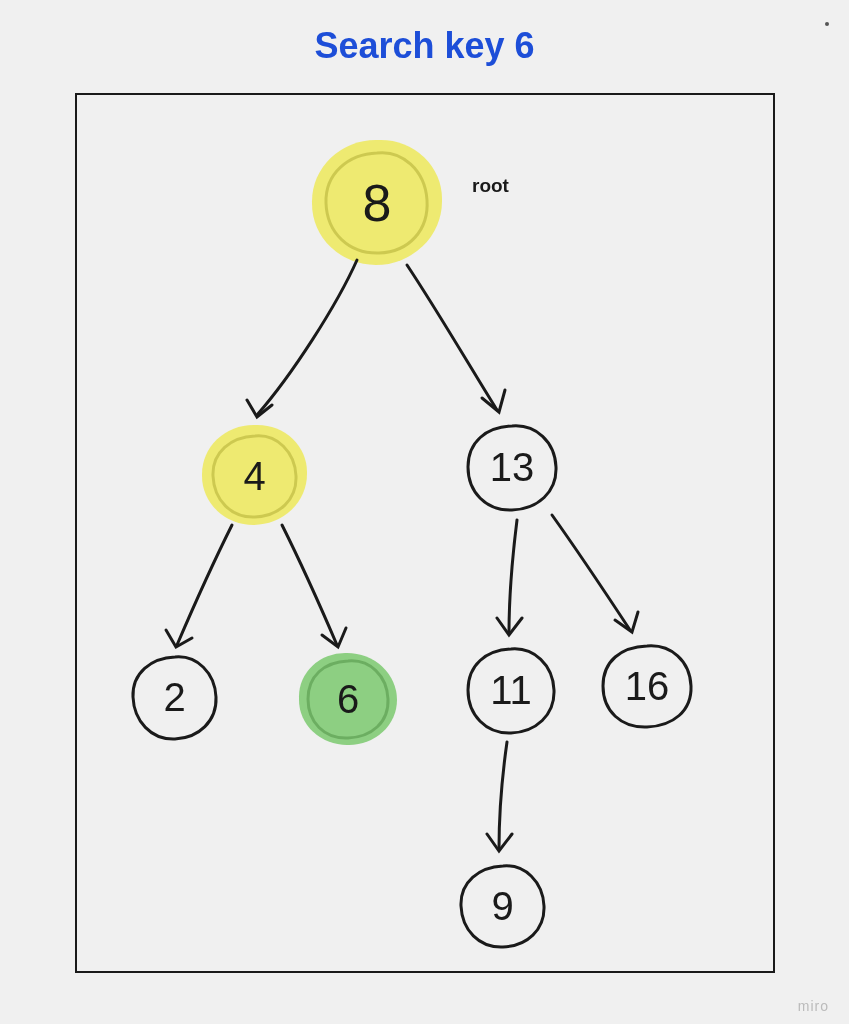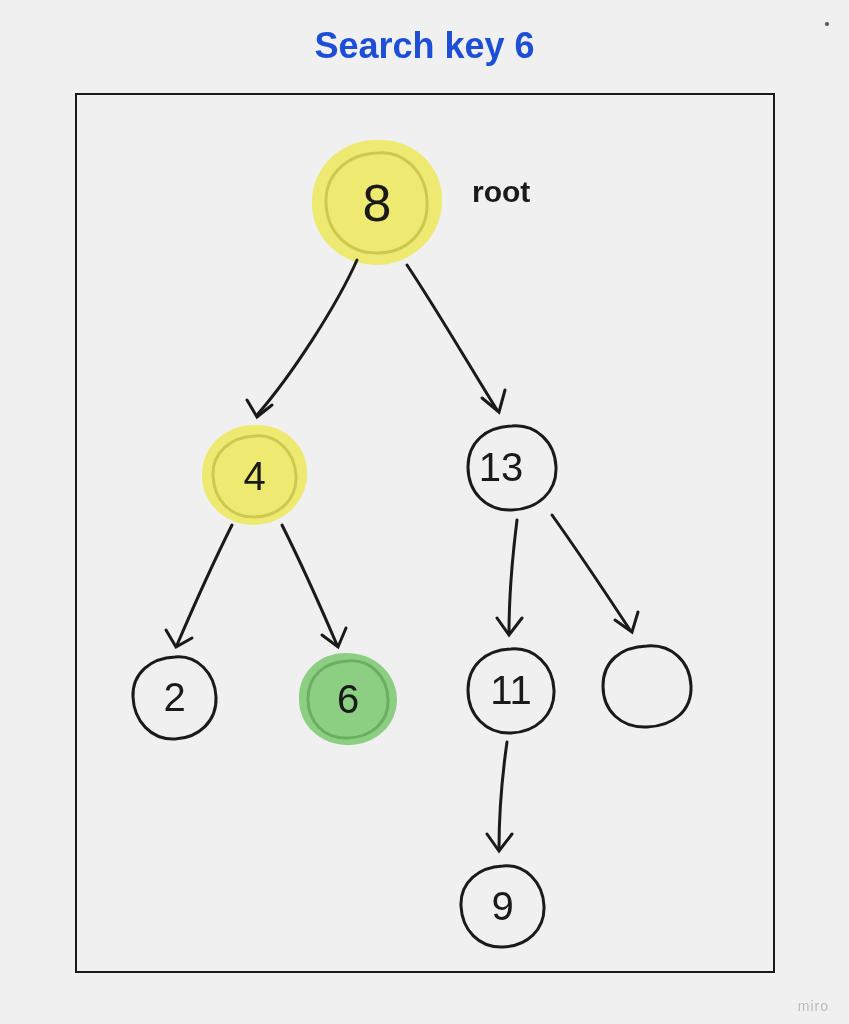--- a/index.html
+++ b/index.html
@@ -55,21 +55,21 @@
       border-radius: 48% 52% 50% 50%;
       opacity: 0.85;
       z-index: 1;
     }
     .node-text {
       position: relative;
       z-index: 3;
     }
     .root-label {
       position: absolute;
-      font-size: 30px;
+      font-size: 19px;
       font-weight: 800;
       color: #1a1a1a;
     }
     .edge {
       position: absolute;
       z-index: 2;
       pointer-events: none;
     }
     .watermark {
       position: absolute;
@@ -122,21 +122,21 @@
   <svg class="node-circle" style="left:130px; top:335px; width:95px; height:92px;" viewBox="0 0 95 92">
     <path d="M 48 6 C 70 4, 88 22, 89 46 C 90 70, 72 86, 48 87 C 24 88, 7 70, 6 46 C 5 22, 24 7, 48 6 Z" stroke="#1a1a1a" stroke-width="3" fill="none" stroke-linecap="round"></path>
   </svg>
   <div class="node" style="left:130px; top:335px; width:95px; height:92px;">
     <span class="node-text">4</span>
   </div>
 
   <svg class="node-circle" style="left:385px; top:325px; width:100px; height:95px;" viewBox="0 0 100 95">
     <path d="M 50 6 C 74 4, 93 22, 94 47 C 95 72, 76 89, 50 90 C 24 91, 6 72, 6 47 C 6 22, 24 7, 50 6 Z" stroke="#1a1a1a" stroke-width="3" fill="none" stroke-linecap="round"></path>
   </svg>
-  <div class="node" style="left:374px; top:325px; width:100px; height:95px;text-align:right;">
+  <div class="node" style="left:385px; top:325px; width:100px; height:95px;text-align:right;">
     <span class="node-text">13</span>
   </div>
 
   <svg class="edge" style="left:75px; top:425px; width:100px; height:140px;" viewBox="0 0 100 140">
     <path d="M 80 5 C 60 45, 40 90, 25 125" stroke="#1a1a1a" stroke-width="3" fill="none" stroke-linecap="round"></path>
     <path d="M 14 110 L 24 127 L 40 118" stroke="#1a1a1a" stroke-width="3" fill="none" stroke-linecap="round"></path>
   </svg>
 
   <svg class="edge" style="left:195px; top:425px; width:90px; height:140px;" viewBox="0 0 90 140">
     <path d="M 10 5 C 30 45, 50 90, 65 125" stroke="#1a1a1a" stroke-width="3" fill="none" stroke-linecap="round"></path>
@@ -171,20 +171,23 @@
   <svg class="node-circle" style="left:385px; top:548px; width:98px; height:95px;" viewBox="0 0 98 95">
     <path d="M 49 6 C 72 4, 91 22, 92 47 C 93 72, 74 89, 49 90 C 24 91, 6 72, 6 47 C 6 22, 24 7, 49 6 Z" stroke="#1a1a1a" stroke-width="3" fill="none" stroke-linecap="round"></path>
   </svg>
   <div class="node" style="left:385px; top:548px; width:98px; height:95px;text-align:right;">
     <span class="node-text">11</span>
   </div>
 
   <svg class="node-circle" style="left:520px; top:545px; width:100px; height:92px;" viewBox="0 0 100 92">
     <path d="M 50 6 C 74 4, 93 21, 94 46 C 95 71, 76 86, 50 87 C 24 88, 6 71, 6 46 C 6 21, 24 7, 50 6 Z" stroke="#1a1a1a" stroke-width="3" fill="none" stroke-linecap="round"></path>
   </svg>
+  <div class="node" style="left:520px; top:545px; width:100px; height:92px;">
+    <span class="node-text">16</span>
+  </div>
 
   <svg class="edge" style="left:400px; top:642px; width:50px; height:125px;" viewBox="0 0 50 125">
     <path d="M 30 5 C 25 40, 22 78, 22 112" stroke="#1a1a1a" stroke-width="3" fill="none" stroke-linecap="round"></path>
     <path d="M 10 97 L 22 114 L 35 97" stroke="#1a1a1a" stroke-width="3" fill="none" stroke-linecap="round"></path>
   </svg>
 
   <svg class="node-circle" style="left:378px; top:765px; width:95px; height:92px;" viewBox="0 0 95 92">
     <path d="M 48 6 C 70 4, 88 22, 89 46 C 90 70, 72 86, 48 87 C 24 88, 7 70, 6 46 C 5 22, 24 7, 48 6 Z" stroke="#1a1a1a" stroke-width="3" fill="none" stroke-linecap="round"></path>
   </svg>
   <div class="node" style="left:378px; top:765px; width:95px; height:92px;">

